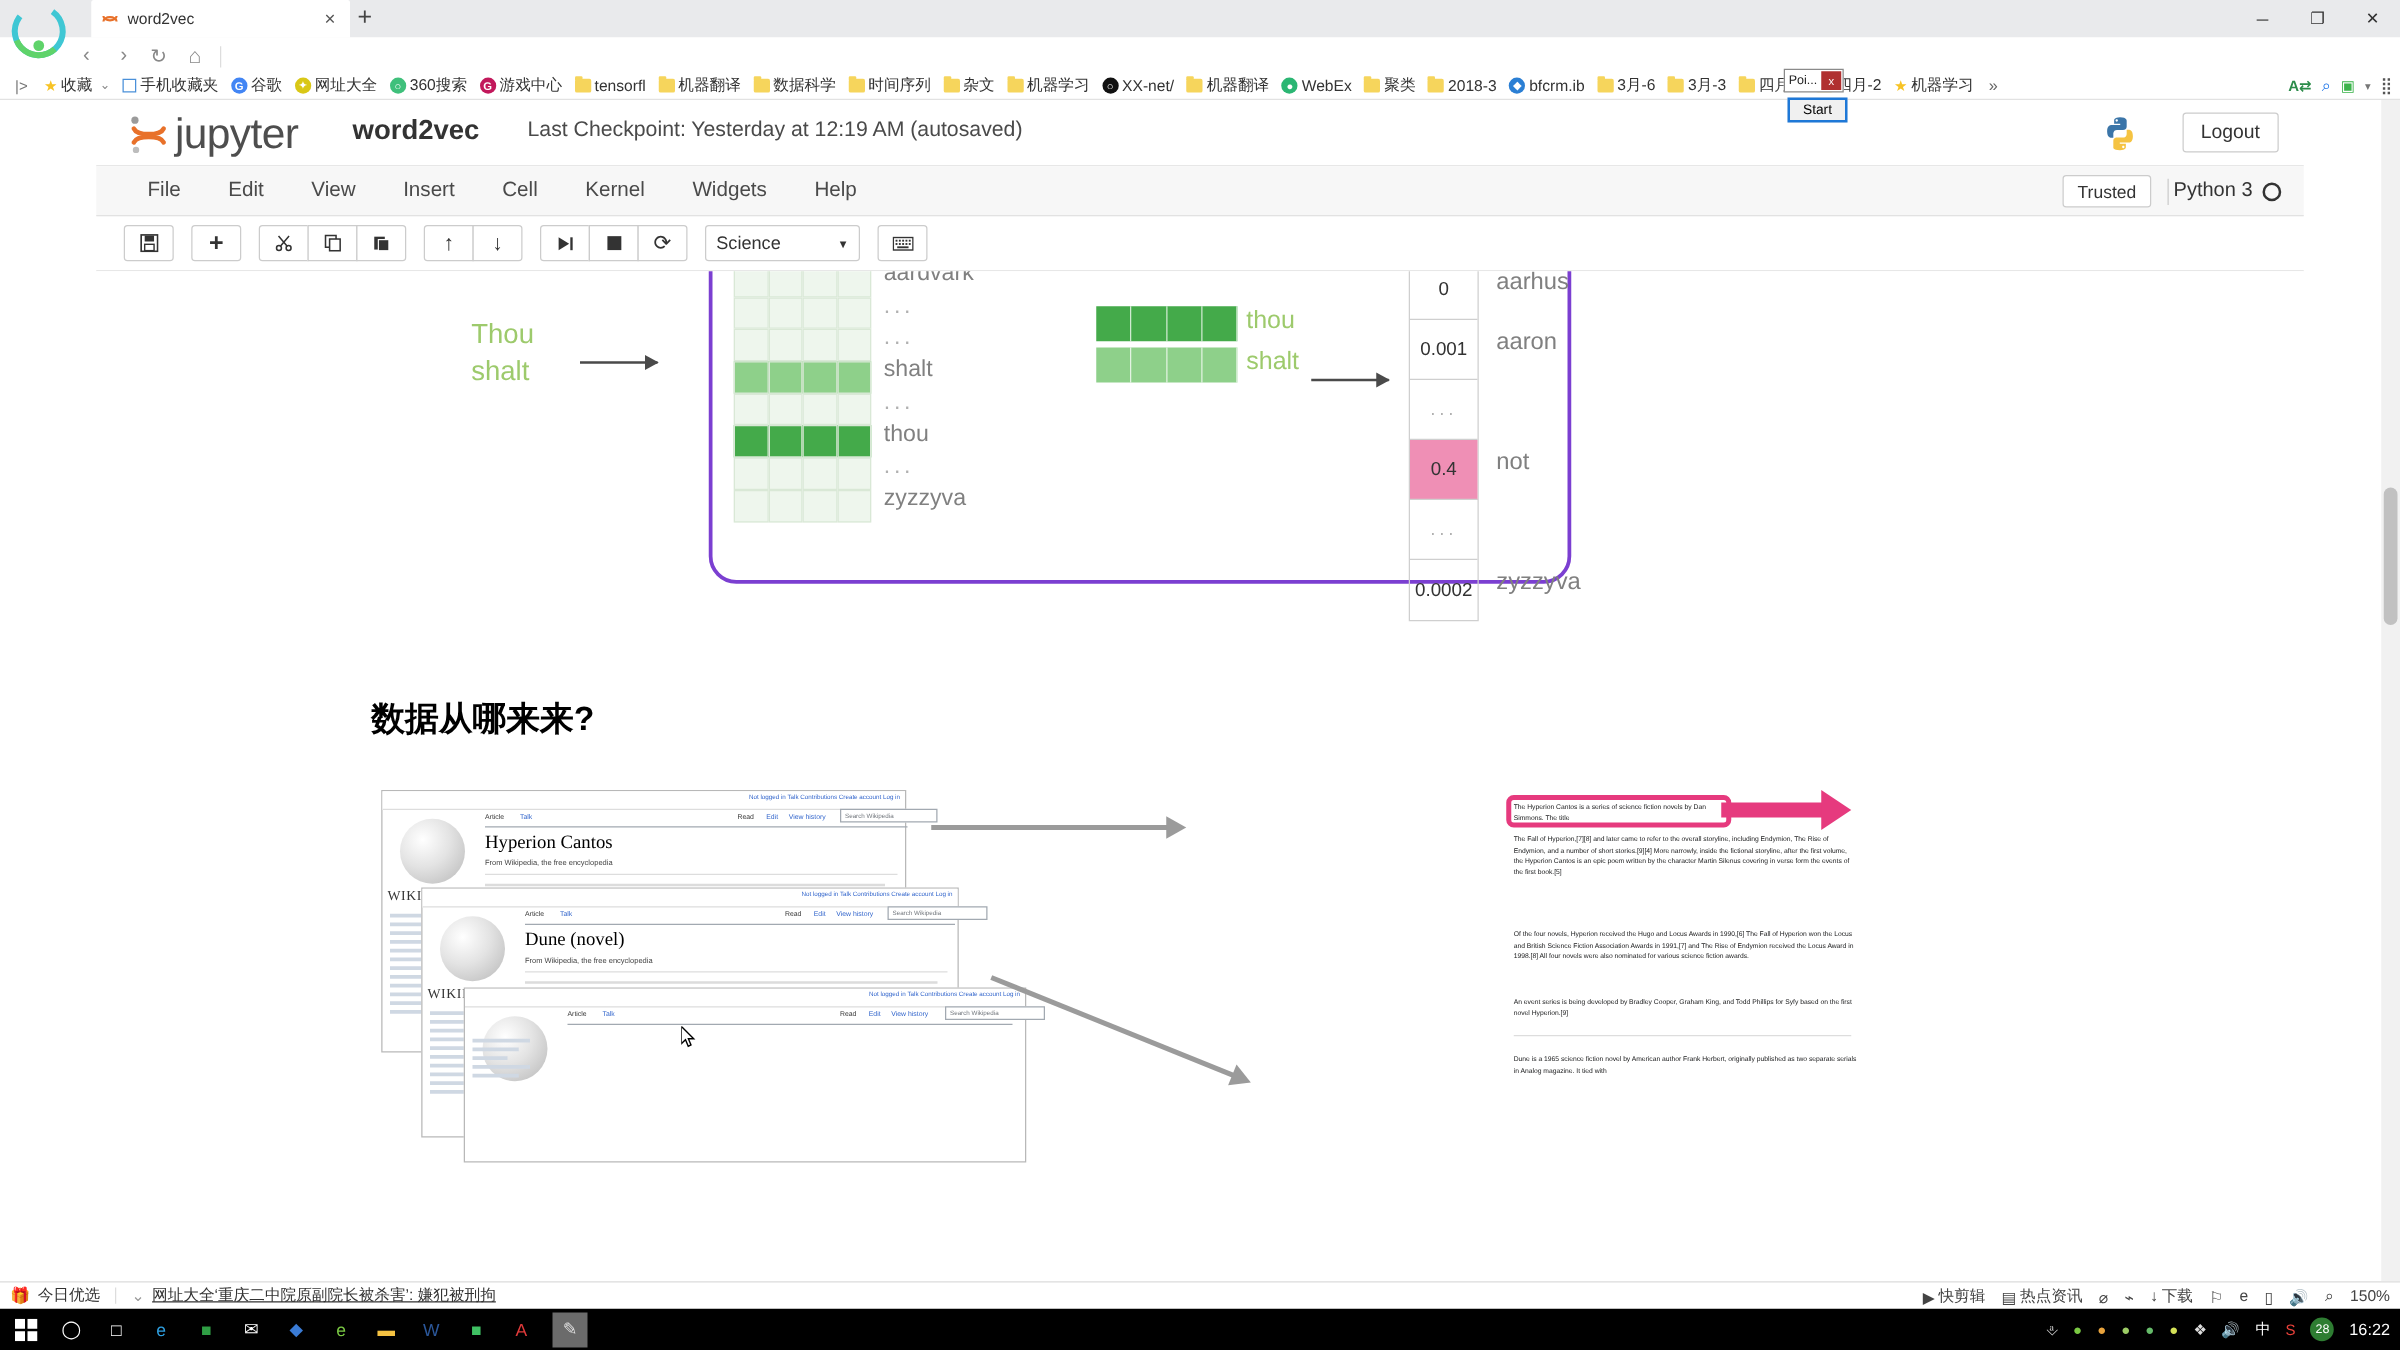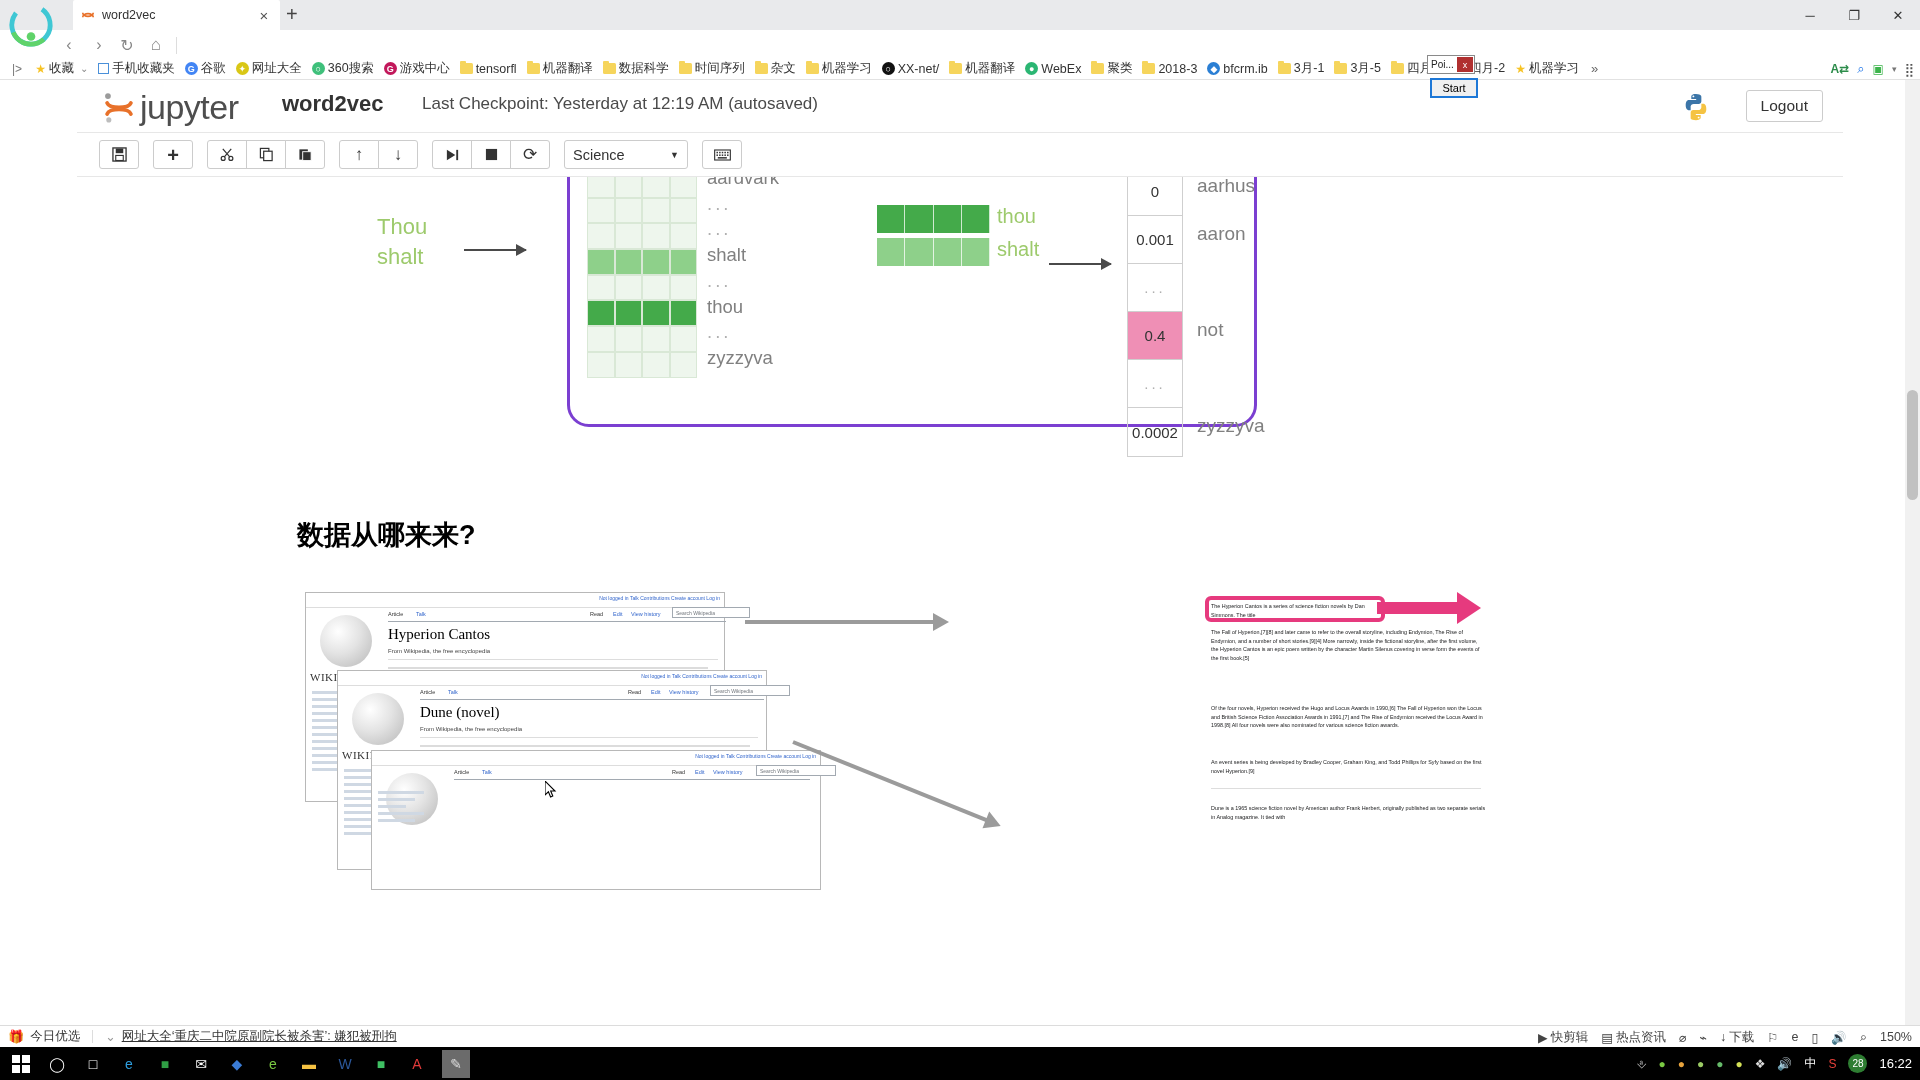--- a/index.html
+++ b/index.html
@@ -326,25 +326,25 @@
       <div class="bm">
         <span class="folder"></span>
         <span>2018-3</span>
       </div>
       <div class="bm">
         <span class="cmark" style="background:#2b7fd4">◆</span>
         <span>bfcrm.ib</span>
       </div>
       <div class="bm">
         <span class="folder"></span>
-        <span>3月-1</span>
-      </div>
-      <div class="bm">
-        <span class="folder"></span>
-        <span>3月-5</span>
+        <span>3月-6</span>
+      </div>
+      <div class="bm">
+        <span class="folder"></span>
+        <span>3月-3</span>
       </div>
       <div class="bm">
         <span class="folder"></span>
         <span>四月-1</span>
       </div>
       <div class="bm">
         <span class="folder"></span>
         <span>四月-2</span>
       </div>
       <div class="bm">
@@ -376,20 +376,36 @@
         </div>
         <div class="nb-name">word2vec</div>
         <div class="nb-ckpt">Last Checkpoint: Yesterday at 12:19 AM (autosaved)</div>
         <svg class="py-logo" viewBox="0 0 32 32">
           <path d="M16 2c-5 0-5 2.5-5 2.5v3h5.2v1H8.6S5 8.2 5 13.9s3.2 5.5 3.2 5.5h2.1v-3.3s-.1-3.3 3.1-3.3h5.3s3 .1 3-2.9V5.2S22.3 2 16 2zm-2.8 1.7c.6 0 1 .5 1 1s-.4 1-1 1-1-.5-1-1 .4-1 1-1z" fill="#3b75a8"></path>
           <path d="M16 30c5 0 5-2.5 5-2.5v-3h-5.2v-1h7.6S27 23.8 27 18.1s-3.2-5.5-3.2-5.5h-2.1v3.3s.1 3.3-3.1 3.3h-5.3s-3-.1-3 2.9v5.7S9.7 30 16 30zm2.8-1.7c-.6 0-1-.5-1-1s.4-1 1-1 1 .5 1 1-.4 1-1 1z" fill="#f5c342"></path>
         </svg>
         <div class="logout-btn">Logout</div>
       </div>
 
+      <div class="jp-menu" id="jp-menu">
+          <div class="mi">File</div>
+          <div class="mi">Edit</div>
+          <div class="mi">View</div>
+          <div class="mi">Insert</div>
+          <div class="mi">Cell</div>
+          <div class="mi">Kernel</div>
+          <div class="mi">Widgets</div>
+          <div class="mi">Help</div>
+        <div class="trusted">Trusted</div>
+        <div class="mbar"></div>
+        <div class="kernel-ind">
+          <span>Python 3</span>
+          <span class="kbullet"></span>
+        </div>
+      </div>
 
       <div class="jp-toolbar">
         <div class="tb-grp">
           <div class="tb-btn">
             <svg width="15" height="15" viewBox="0 0 16 16">
               <rect x="1" y="1" width="14" height="14" fill="none" stroke="#333" stroke-width="1.4"></rect>
               <rect x="4" y="1.6" width="8" height="5" fill="#333"></rect>
               <rect x="4" y="9" width="8" height="5.4" fill="none" stroke="#333" stroke-width="1.2"></rect>
             </svg>
           </div>

